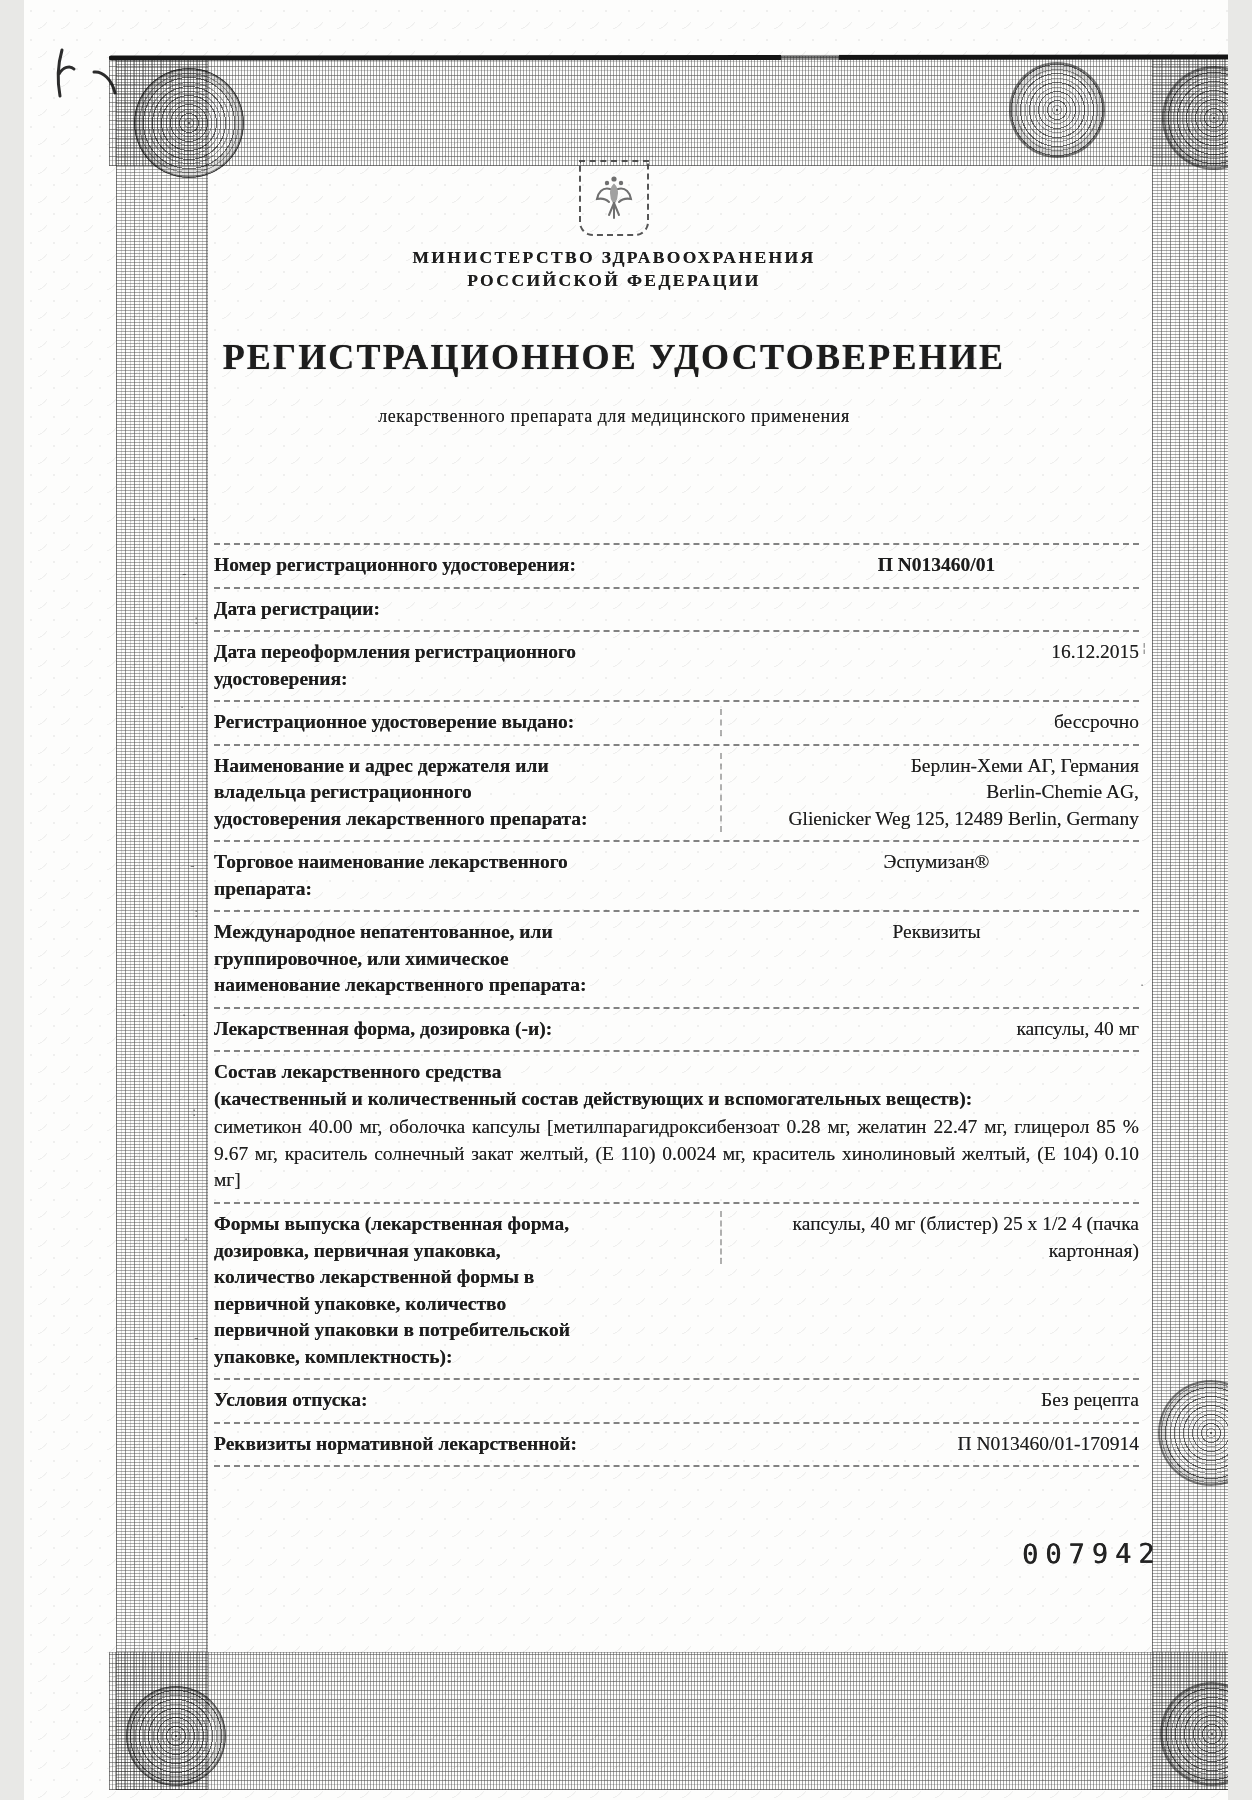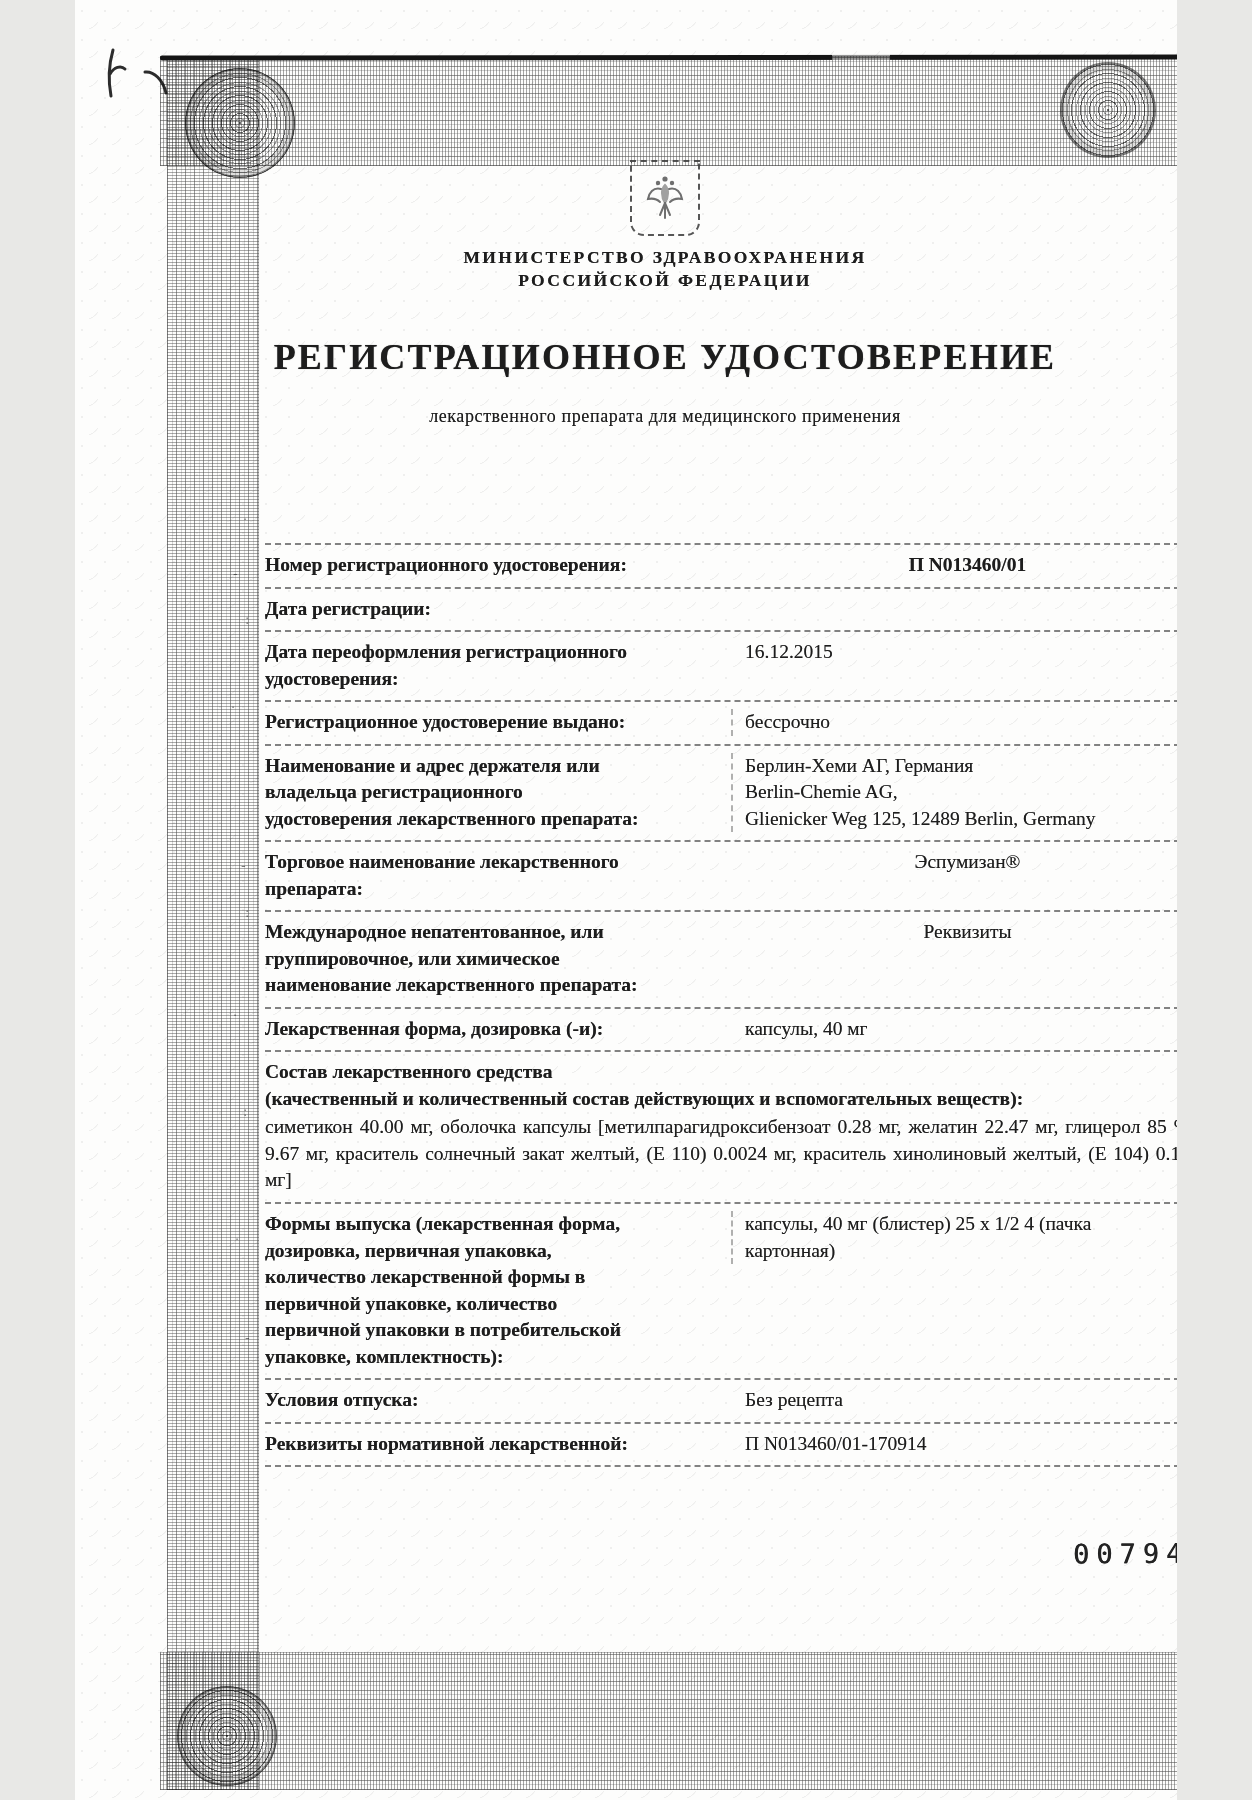--- a/index.html
+++ b/index.html
@@ -1,17 +1,17 @@
 <!DOCTYPE html>
 <html><head>
 <meta charset="utf-8">
 <style>
   html,body{margin:0;padding:0;background:#e8e8e6;}
   .page{
-    position:relative;width:1102px;height:1800px;margin:0 auto;
+    position:relative;width:1204px;height:1800px;margin:0 auto;
     background:#fdfdfc;overflow:hidden;
     font-family:"Liberation Serif", serif;color:#1d1d1d;
   }
   
   .page::after{
     content:"";position:absolute;inset:0;pointer-events:none;z-index:5;
     background-image:repeating-radial-gradient(circle at 7px 11px, rgba(0,0,0,.16) 0 .7px, transparent 1px 19px);
     background-size:23px 29px;opacity:.35;
   }
   
@@ -60,25 +60,25 @@
   }
   .ministry{font-size:17.5px;font-weight:bold;letter-spacing:2.4px;line-height:1.32;
     text-shadow:0 0 .6px rgba(0,0,0,.65);}
   .doc-title{margin-top:44px;font-size:36px;font-weight:bold;letter-spacing:2.2px;
     text-shadow:0 0 .7px rgba(0,0,0,.7);}
   .doc-subtitle{margin-top:28px;font-size:18px;letter-spacing:.6px;
     text-shadow:0 0 .5px rgba(0,0,0,.55);}
   
   .table{margin-top:116px;border-top:2px dashed rgba(55,55,55,.62);}
   .row{display:flex;align-items:flex-start;border-bottom:2px dashed rgba(55,55,55,.62);
-    padding:7px 0 8px;}
+    padding:7px 0 8px;gap:40px;}
   .lbl{flex:0 0 464px;padding-right:16px;font-weight:bold;font-size:19.5px;
     line-height:1.36;white-space:pre-line;text-shadow:0 0 .55px rgba(0,0,0,.6);}
   .val{flex:1;font-size:19.5px;line-height:1.36;white-space:pre-line;
-    text-shadow:0 0 .45px rgba(0,0,0,.5);}
+    text-shadow:0 0 .45px rgba(0,0,0,.5);text-align:right;}
   .val.center{text-align:center;}
   .val.bold{font-weight:bold;}
   .val.vline{border-left:2px dashed rgba(70,70,70,.42);padding-left:12px;margin-left:-14px;}
   .row.full{display:block;}
   .row.full .lbl{display:block;width:auto;padding-right:0;}
   .row.full .val{display:block;white-space:normal;text-align:justify;margin-top:2px;}
   
   .serial{
     position:absolute;left:998px;top:1538px;z-index:3;
     font-family:"DejaVu Sans Mono", monospace;font-size:27px;letter-spacing:7px;

